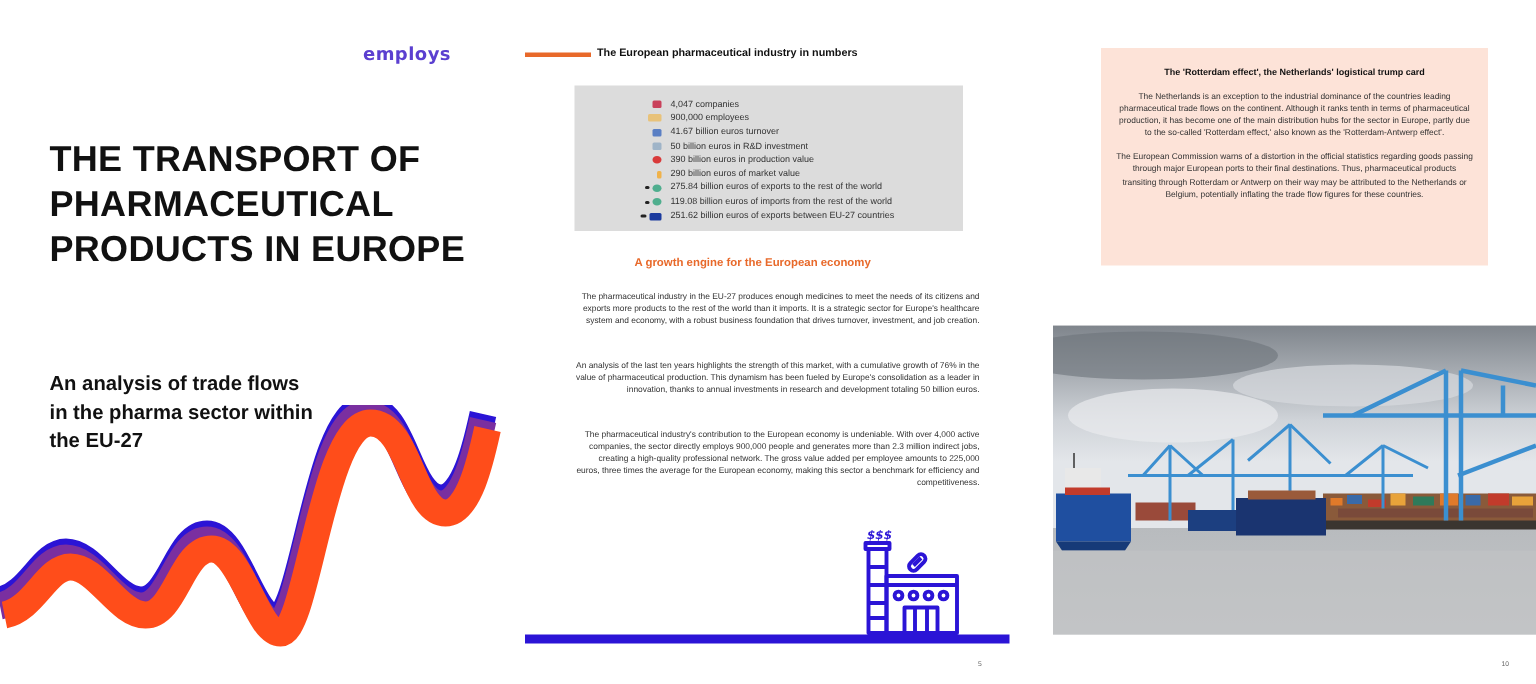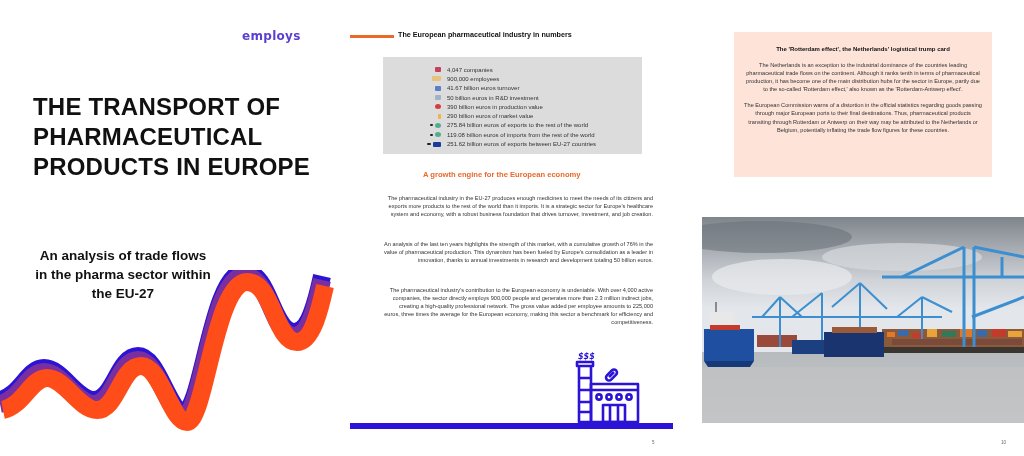--- a/index.html
+++ b/index.html
@@ -7,21 +7,21 @@
   body { position: relative; font-family: "Liberation Sans", sans-serif; color: #222; }
 
   .page { position: absolute; top: 0; height: 456px; background: #fff; }
   #page-cover { left: 0; width: 340px; }
   #page-5 { left: 340px; width: 345px; text-align: right; }
   #page-10 { left: 685px; width: 339px; }
 
   
   .logo { position: absolute; left: 242px; top: 29px; font-size: 12px; color: #5b3fd0; font-weight: bold; letter-spacing: 0.3px; font-family: "DejaVu Sans", sans-serif; }
   .cover-title { position: absolute; left: 33px; top: 92px; width: 290px; font-size: 24px; font-weight: bold; line-height: 30px; color: #111; text-transform: uppercase; letter-spacing: 0.2px; }
-  .cover-sub { position: absolute; left: 33px; top: 246px; width: 180px; font-size: 13.5px; font-weight: bold; line-height: 19px; color: #111; text-align: center; }
+  .cover-sub { position: absolute; left: 33px; top: 246px; width: 180px; font-size: 13.5px; font-weight: bold; line-height: 19px; color: #111; }
   .wave { position: absolute; left: 0; top: 270px; width: 340px; height: 186px; }
 
   
   .sec-rule { position: absolute; left: 10px; top: 35px; width: 44px; height: 3px; background: #e8692a; }
   .sec-title { position: absolute; left: 58px; top: 30px; font-size: 7.2px; font-weight: bold; color: #111; }
   .stats-box { position: absolute; left: 43px; top: 57px; width: 259px; height: 97px; background: #dcdcdc; padding: 8px 0 0 40px; }
   .stat-row { display: flex; align-items: center; height: 9.3px; font-size: 6px; color: #333; }
   .stat-icon { width: 18px; height: 7px; display: flex; align-items: center; justify-content: flex-end; margin-right: 6px; gap: 2px; }
   .ic { display: inline-block; width: 6px; height: 5px; border-radius: 1px; }
   .growth-title { position: absolute; left: 43px; top: 170px; font-size: 7.6px; font-weight: bold; color: #e8692a; margin-left: 40px; }

